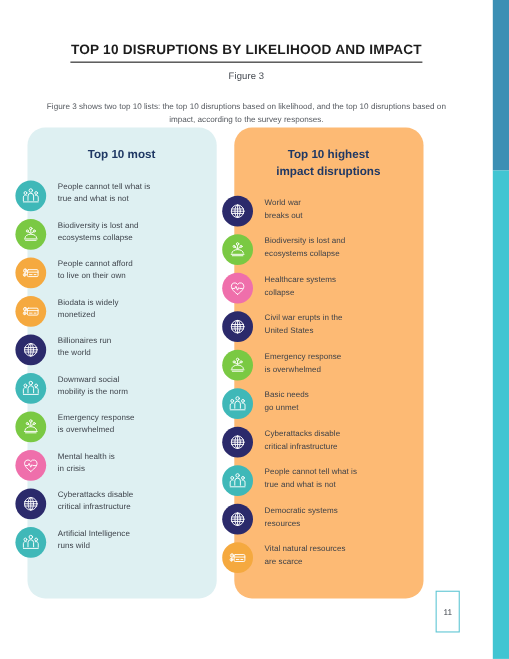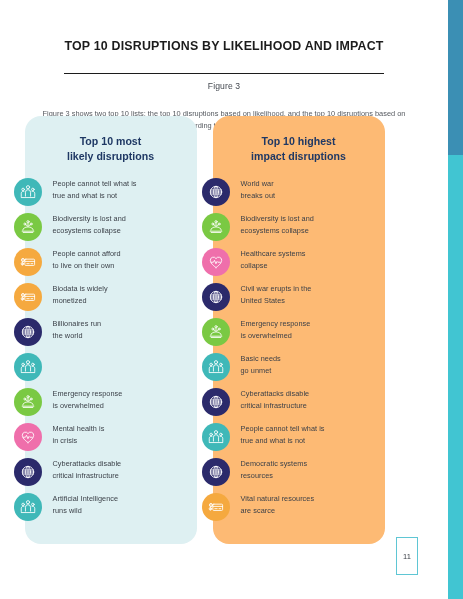--- a/index.html
+++ b/index.html
@@ -51,21 +51,21 @@
     padding-top: 36px;
     text-align: center;
   }
   .page-title {
     font-size: 12.4px;
     font-weight: bold;
     letter-spacing: 0.2px;
     color: #1c1c1c;
     display: inline-block;
     border-bottom: 1.6px solid #1c1c1c;
-    padding-bottom: 19px;
+    padding-bottom: 3px;
     line-height: 1.2;
   }
   .figure-label {
     margin-top: 7px;
     font-size: 8.6px;
     color: #444950;
     letter-spacing: 0.1px;
   }
   .figure-desc {
     margin-top: 17px;
@@ -153,21 +153,20 @@
   <div class="header">
     <div class="page-title">TOP 10 DISRUPTIONS BY LIKELIHOOD AND IMPACT</div>
     <div class="figure-label">Figure 3</div>
     <div class="figure-desc">Figure 3 shows two top 10 lists: the top 10 disruptions based on likelihood, and the top 10 disruptions based on impact, according to the survey responses.</div>
   </div>
 
   <div class="panels" id="panels">
       <div class="panel panel-likelihood">
         <div class="panel-heading">
           <div>Top 10 most</div>
-          <div>likely disruptions</div>
         </div>
         <div class="list">
           <div class="row">
             <div class="icon-badge" style="background: rgb(63, 184, 184);">
               <svg width="18" height="18" viewBox="0 0 24 24">
                 <circle cx="12" cy="5.6" r="2.1" fill="none" stroke="#ffffff" stroke-width="1.15" stroke-linecap="round" stroke-linejoin="round"></circle>
                 <path d="M8.6 17.5v-5.2a3.4 3.4 0 0 1 6.8 0v5.2" fill="none" stroke="#ffffff" stroke-width="1.15" stroke-linecap="round" stroke-linejoin="round"></path>
                 <circle cx="5.5" cy="8.6" r="1.7" fill="none" stroke="#ffffff" stroke-width="1.15" stroke-linecap="round" stroke-linejoin="round"></circle>
                 <path d="M3 18v-4.4a2.6 2.6 0 0 1 3.6-2.4" fill="none" stroke="#ffffff" stroke-width="1.15" stroke-linecap="round" stroke-linejoin="round"></path>
                 <circle cx="18.5" cy="8.6" r="1.7" fill="none" stroke="#ffffff" stroke-width="1.15" stroke-linecap="round" stroke-linejoin="round"></circle>
@@ -249,20 +248,24 @@
               <svg width="18" height="18" viewBox="0 0 24 24">
                 <circle cx="12" cy="5.6" r="2.1" fill="none" stroke="#ffffff" stroke-width="1.15" stroke-linecap="round" stroke-linejoin="round"></circle>
                 <path d="M8.6 17.5v-5.2a3.4 3.4 0 0 1 6.8 0v5.2" fill="none" stroke="#ffffff" stroke-width="1.15" stroke-linecap="round" stroke-linejoin="round"></path>
                 <circle cx="5.5" cy="8.6" r="1.7" fill="none" stroke="#ffffff" stroke-width="1.15" stroke-linecap="round" stroke-linejoin="round"></circle>
                 <path d="M3 18v-4.4a2.6 2.6 0 0 1 3.6-2.4" fill="none" stroke="#ffffff" stroke-width="1.15" stroke-linecap="round" stroke-linejoin="round"></path>
                 <circle cx="18.5" cy="8.6" r="1.7" fill="none" stroke="#ffffff" stroke-width="1.15" stroke-linecap="round" stroke-linejoin="round"></circle>
                 <path d="M21 18v-4.4a2.6 2.6 0 0 0-3.6-2.4" fill="none" stroke="#ffffff" stroke-width="1.15" stroke-linecap="round" stroke-linejoin="round"></path>
                 <path d="M3 19.4h18" fill="none" stroke="#ffffff" stroke-width="1.15" stroke-linecap="round" stroke-linejoin="round"></path>
               </svg>
             </div>
+            <div class="row-label">
+              <div>Downward social</div>
+              <div>mobility is the norm</div>
+            </div>
           </div>
           <div class="row">
             <div class="icon-badge" style="background: rgb(122, 201, 67);">
               <svg width="18" height="18" viewBox="0 0 24 24">
                 <path d="M12 11.4V6.6" fill="none" stroke="#ffffff" stroke-width="1.15" stroke-linecap="round" stroke-linejoin="round"></path>
                 <circle cx="12" cy="5" r="1.5" fill="none" stroke="#ffffff" stroke-width="1.15" stroke-linecap="round" stroke-linejoin="round"></circle>
                 <circle cx="7.8" cy="8" r="1.3" fill="none" stroke="#ffffff" stroke-width="1.15" stroke-linecap="round" stroke-linejoin="round"></circle>
                 <circle cx="16.2" cy="8" r="1.3" fill="none" stroke="#ffffff" stroke-width="1.15" stroke-linecap="round" stroke-linejoin="round"></circle>
                 <path d="M11 10.3 8.7 9M13 10.3 15.3 9" fill="none" stroke="#ffffff" stroke-width="1.15" stroke-linecap="round" stroke-linejoin="round"></path>
                 <path d="M5 16.2c0-2.4 3.1-4.3 7-4.3s7 1.9 7 4.3" fill="none" stroke="#ffffff" stroke-width="1.15" stroke-linecap="round" stroke-linejoin="round"></path>

